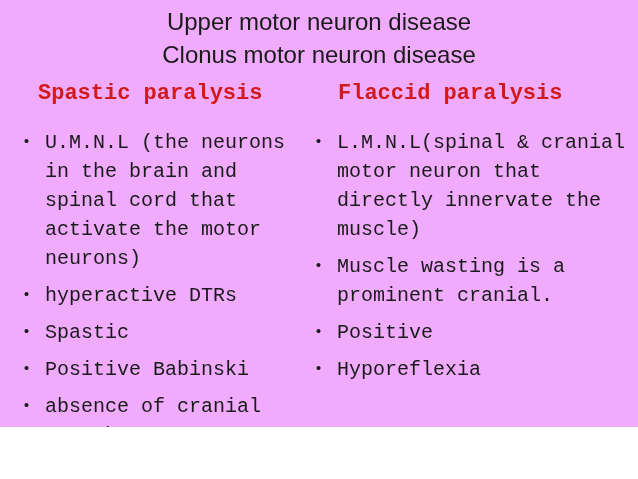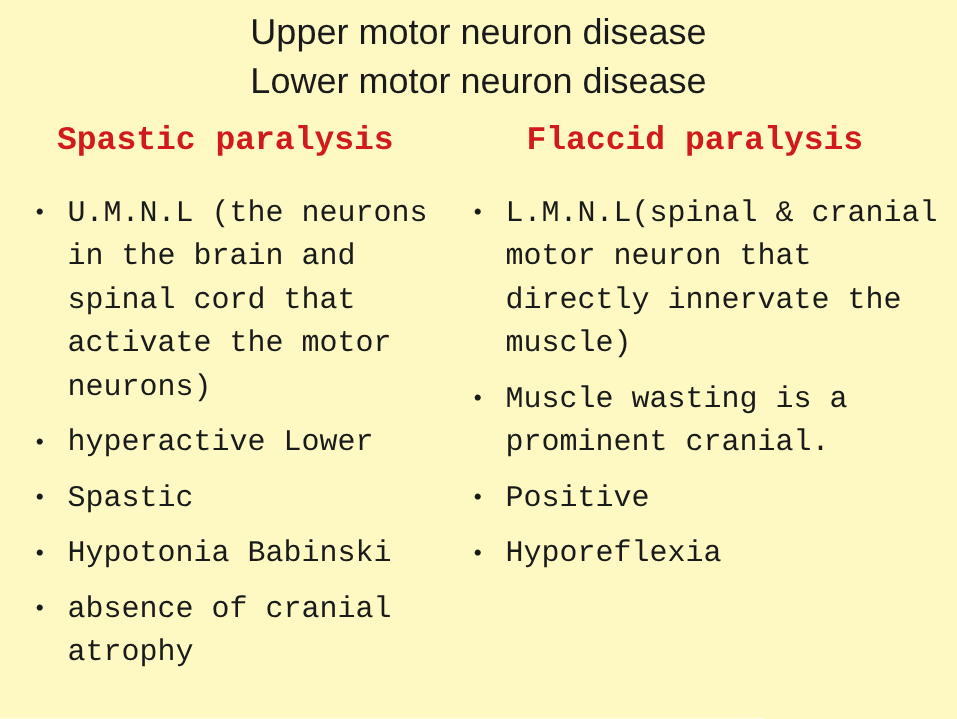--- a/index.html
+++ b/index.html
@@ -3,22 +3,22 @@
 <meta charset="utf-8">
 <style>
   html, body {
     margin: 0;
     padding: 0;
     background: #ffffff;
   }
   .slide {
     position: relative;
     width: 638px;
-    height: 479px;
-    background: #fef9c3;
+    height: 427px;
+    background: #f0abfc;
     overflow: hidden;
     font-family: "Liberation Sans", sans-serif;
     color: #1a1a1a;
   }
   .title-block {
     padding-top: 5px;
     text-align: center;
     font-size: 24px;
     line-height: 33px;
     font-weight: 400;
@@ -37,21 +37,21 @@
   .column.left  { width: 280px; margin-right: 12px; }
   .column.right { width: 314px; }
   .col-heading {
     font-size: 22px;
     line-height: 30px;
     font-weight: 700;
     color: #d11a1c;
     margin: 0;
   }
   .column.left  .col-heading { margin-left: 18px; }
-  .column.right .col-heading { margin-left: 39px; }
+  .column.right .col-heading { margin-left: 26px; }
   .bullet-list {
     list-style: none;
     margin: 19px 0 0 0;
     padding: 0 0 0 2px;
   }
   .bullet-item {
     display: flex;
     align-items: flex-start;
     margin: 0 0 8px 0;
     font-size: 20px;
@@ -68,43 +68,43 @@
     flex: 1 1 auto;
   }
 </style>
 </head>
 <body>
 
 <div class="slide">
 
   <div class="title-block">
     <div>Upper motor neuron disease</div>
-    <div>Lower motor neuron disease</div>
+    <div>Clonus motor neuron disease</div>
   </div>
 
   <div class="columns">
 
     <div class="column left">
       <h2 class="col-heading">Spastic paralysis</h2>
       <ul class="bullet-list">
         <li class="bullet-item">
           <span class="bullet-marker">•</span>
           <span class="bullet-text">U.M.N.L (the neurons in the brain and spinal cord that activate the motor neurons)</span>
         </li>
         <li class="bullet-item">
           <span class="bullet-marker">•</span>
-          <span class="bullet-text">hyperactive Lower</span>
+          <span class="bullet-text">hyperactive DTRs</span>
         </li>
         <li class="bullet-item">
           <span class="bullet-marker">•</span>
           <span class="bullet-text">Spastic</span>
         </li>
         <li class="bullet-item">
           <span class="bullet-marker">•</span>
-          <span class="bullet-text">Hypotonia Babinski</span>
+          <span class="bullet-text">Positive Babinski</span>
         </li>
         <li class="bullet-item">
           <span class="bullet-marker">•</span>
           <span class="bullet-text">absence of cranial atrophy</span>
         </li>
       </ul>
     </div>
 
     <div class="column right">
       <h2 class="col-heading">Flaccid paralysis</h2>

